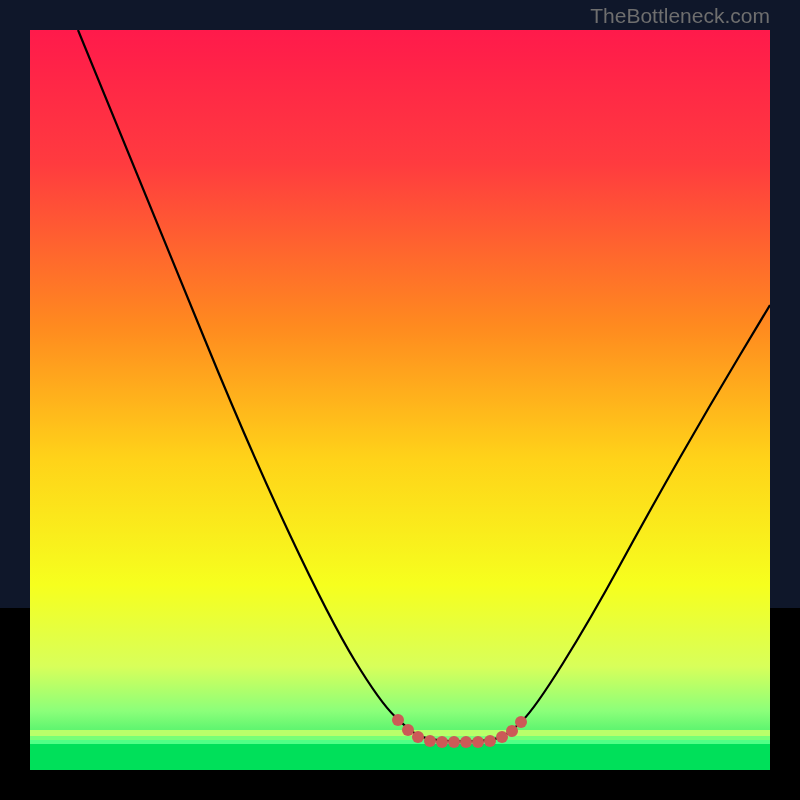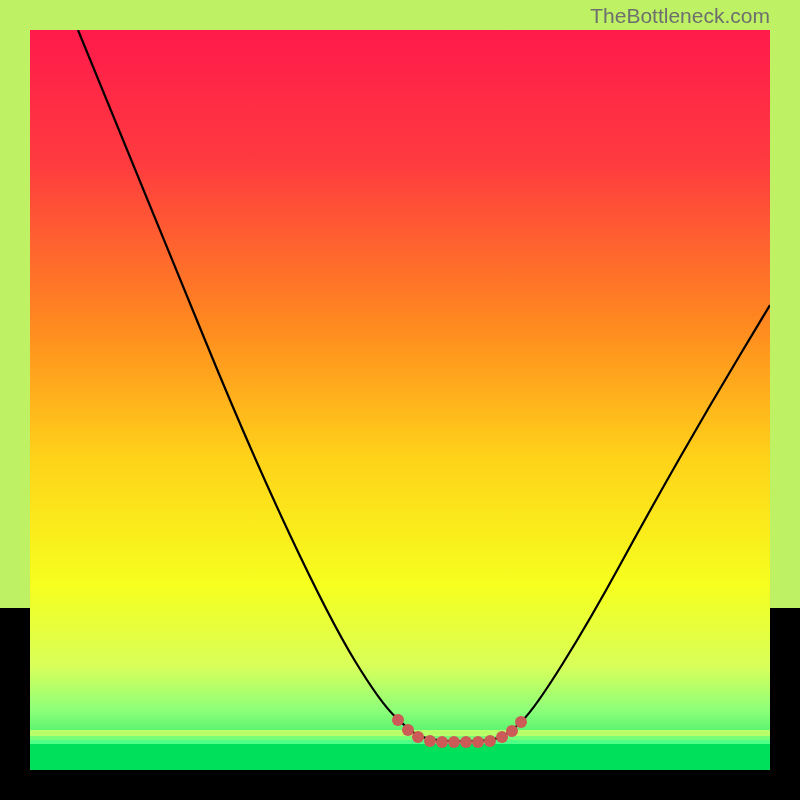--- a/index.html
+++ b/index.html
@@ -8,21 +8,21 @@
     width: 800px;
     height: 800px;
     background: #000;
     overflow: hidden;
     font-family: Arial, Helvetica, sans-serif;
   }
   .stage {
     position: relative;
     width: 800px;
     height: 608px;
-    background: #bef264;
+    background: #0f172a;
   }
   .plot-area {
     position: absolute;
     left: 30px;
     top: 30px;
     width: 740px;
     height: 740px;
     overflow: hidden;
   }
   .gradient-bg {

